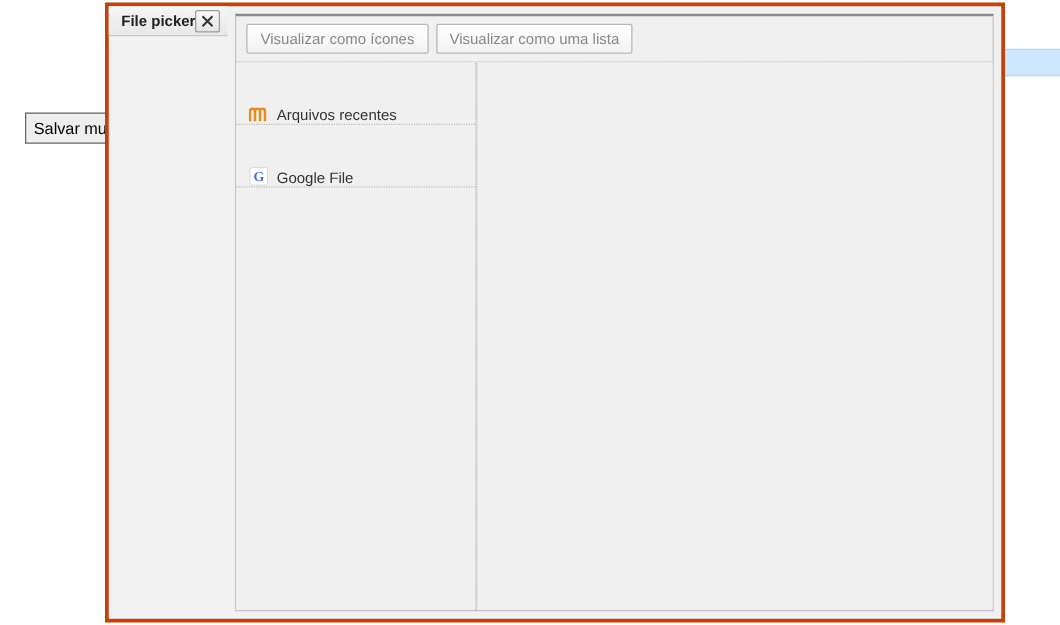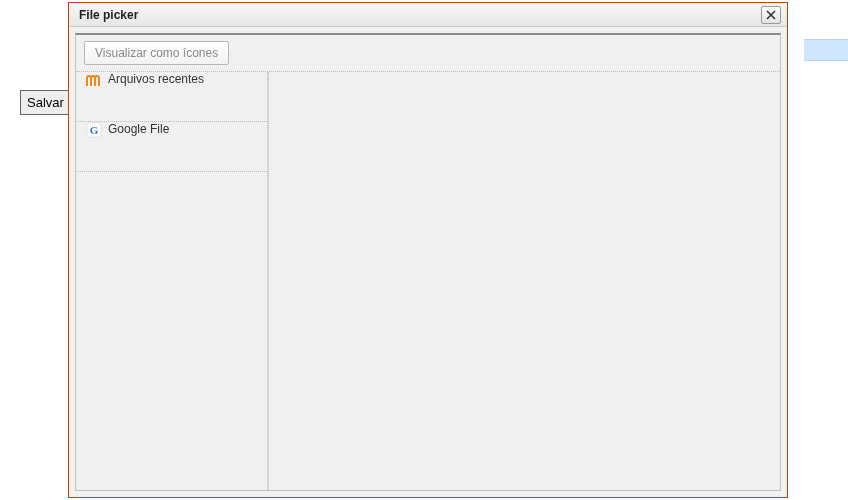--- a/index.html
+++ b/index.html
@@ -27,28 +27,28 @@
     right: 0;
     top: 39px;
     width: 44px;
     height: 22px;
     background: #cfe6ff;
     border-top: 1px solid #b8d6f2;
     border-bottom: 1px solid #b8d6f2;
   }
   .dialog {
     position: absolute;
-    left: 68px;
+    left: 84px;
     top: 2px;
     width: 720px;
     height: 496px;
-    border: 1px solid #c2410c;
+    border: 3px solid #c2410c;
     background: #f1f1f1;
     display: flex;
-    flex-direction: column;
+    flex-direction: row;
   }
   .titlebar {
     height: 24px;
     background: linear-gradient(#f6f6f6, #e7e7e7);
     border-bottom: 1px solid #c9c9c9;
     display: flex;
     align-items: center;
     justify-content: space-between;
     padding: 0 6px 0 10px;
   }
@@ -103,21 +103,21 @@
     display: flex;
     min-height: 0;
   }
   .sidebar {
     width: 192px;
     border-right: 1px dotted #bcbcbc;
     background: #f0f0f0;
   }
   .repo-item {
     display: flex;
-    align-items: flex-start;
+    align-items: flex-end;
     gap: 6px;
     padding: 0 10px;
     height: 50px;
     border-bottom: 1px dotted #bcbcbc;
     color: #333;
     font-size: 12px;
     cursor: pointer;
     position: relative;
   }
   .repo-item .icon {
@@ -155,20 +155,21 @@
     <div class="close-btn">
       <svg viewBox="0 0 10 10">
           <path d="M1 1 L9 9 M9 1 L1 9" stroke="#333" stroke-width="1.6" fill="none"></path>
         </svg>
     </div>
   </div>
   <div class="body">
     <div class="frame">
       <div class="toolbar">
         <button class="tool-btn">Visualizar como ícones</button>
+        <button class="tool-btn">Visualizar como uma lista</button>
       </div>
       <div class="content">
         <div class="sidebar">
 
           <div class="repo-item">
             <span class="icon">
               <svg viewBox="0 0 16 16">
                   <path d="M1 14 V6 Q1 4 3 4 Q5 4 5 6 V14 M5 6 Q5 4 7 4 Q9 4 9 6 V14 M9 6 Q9 4 11 4 Q13 4 13 6 V14" stroke="#e98a1d" stroke-width="2" fill="none"></path>
                 </svg>
             </span>

